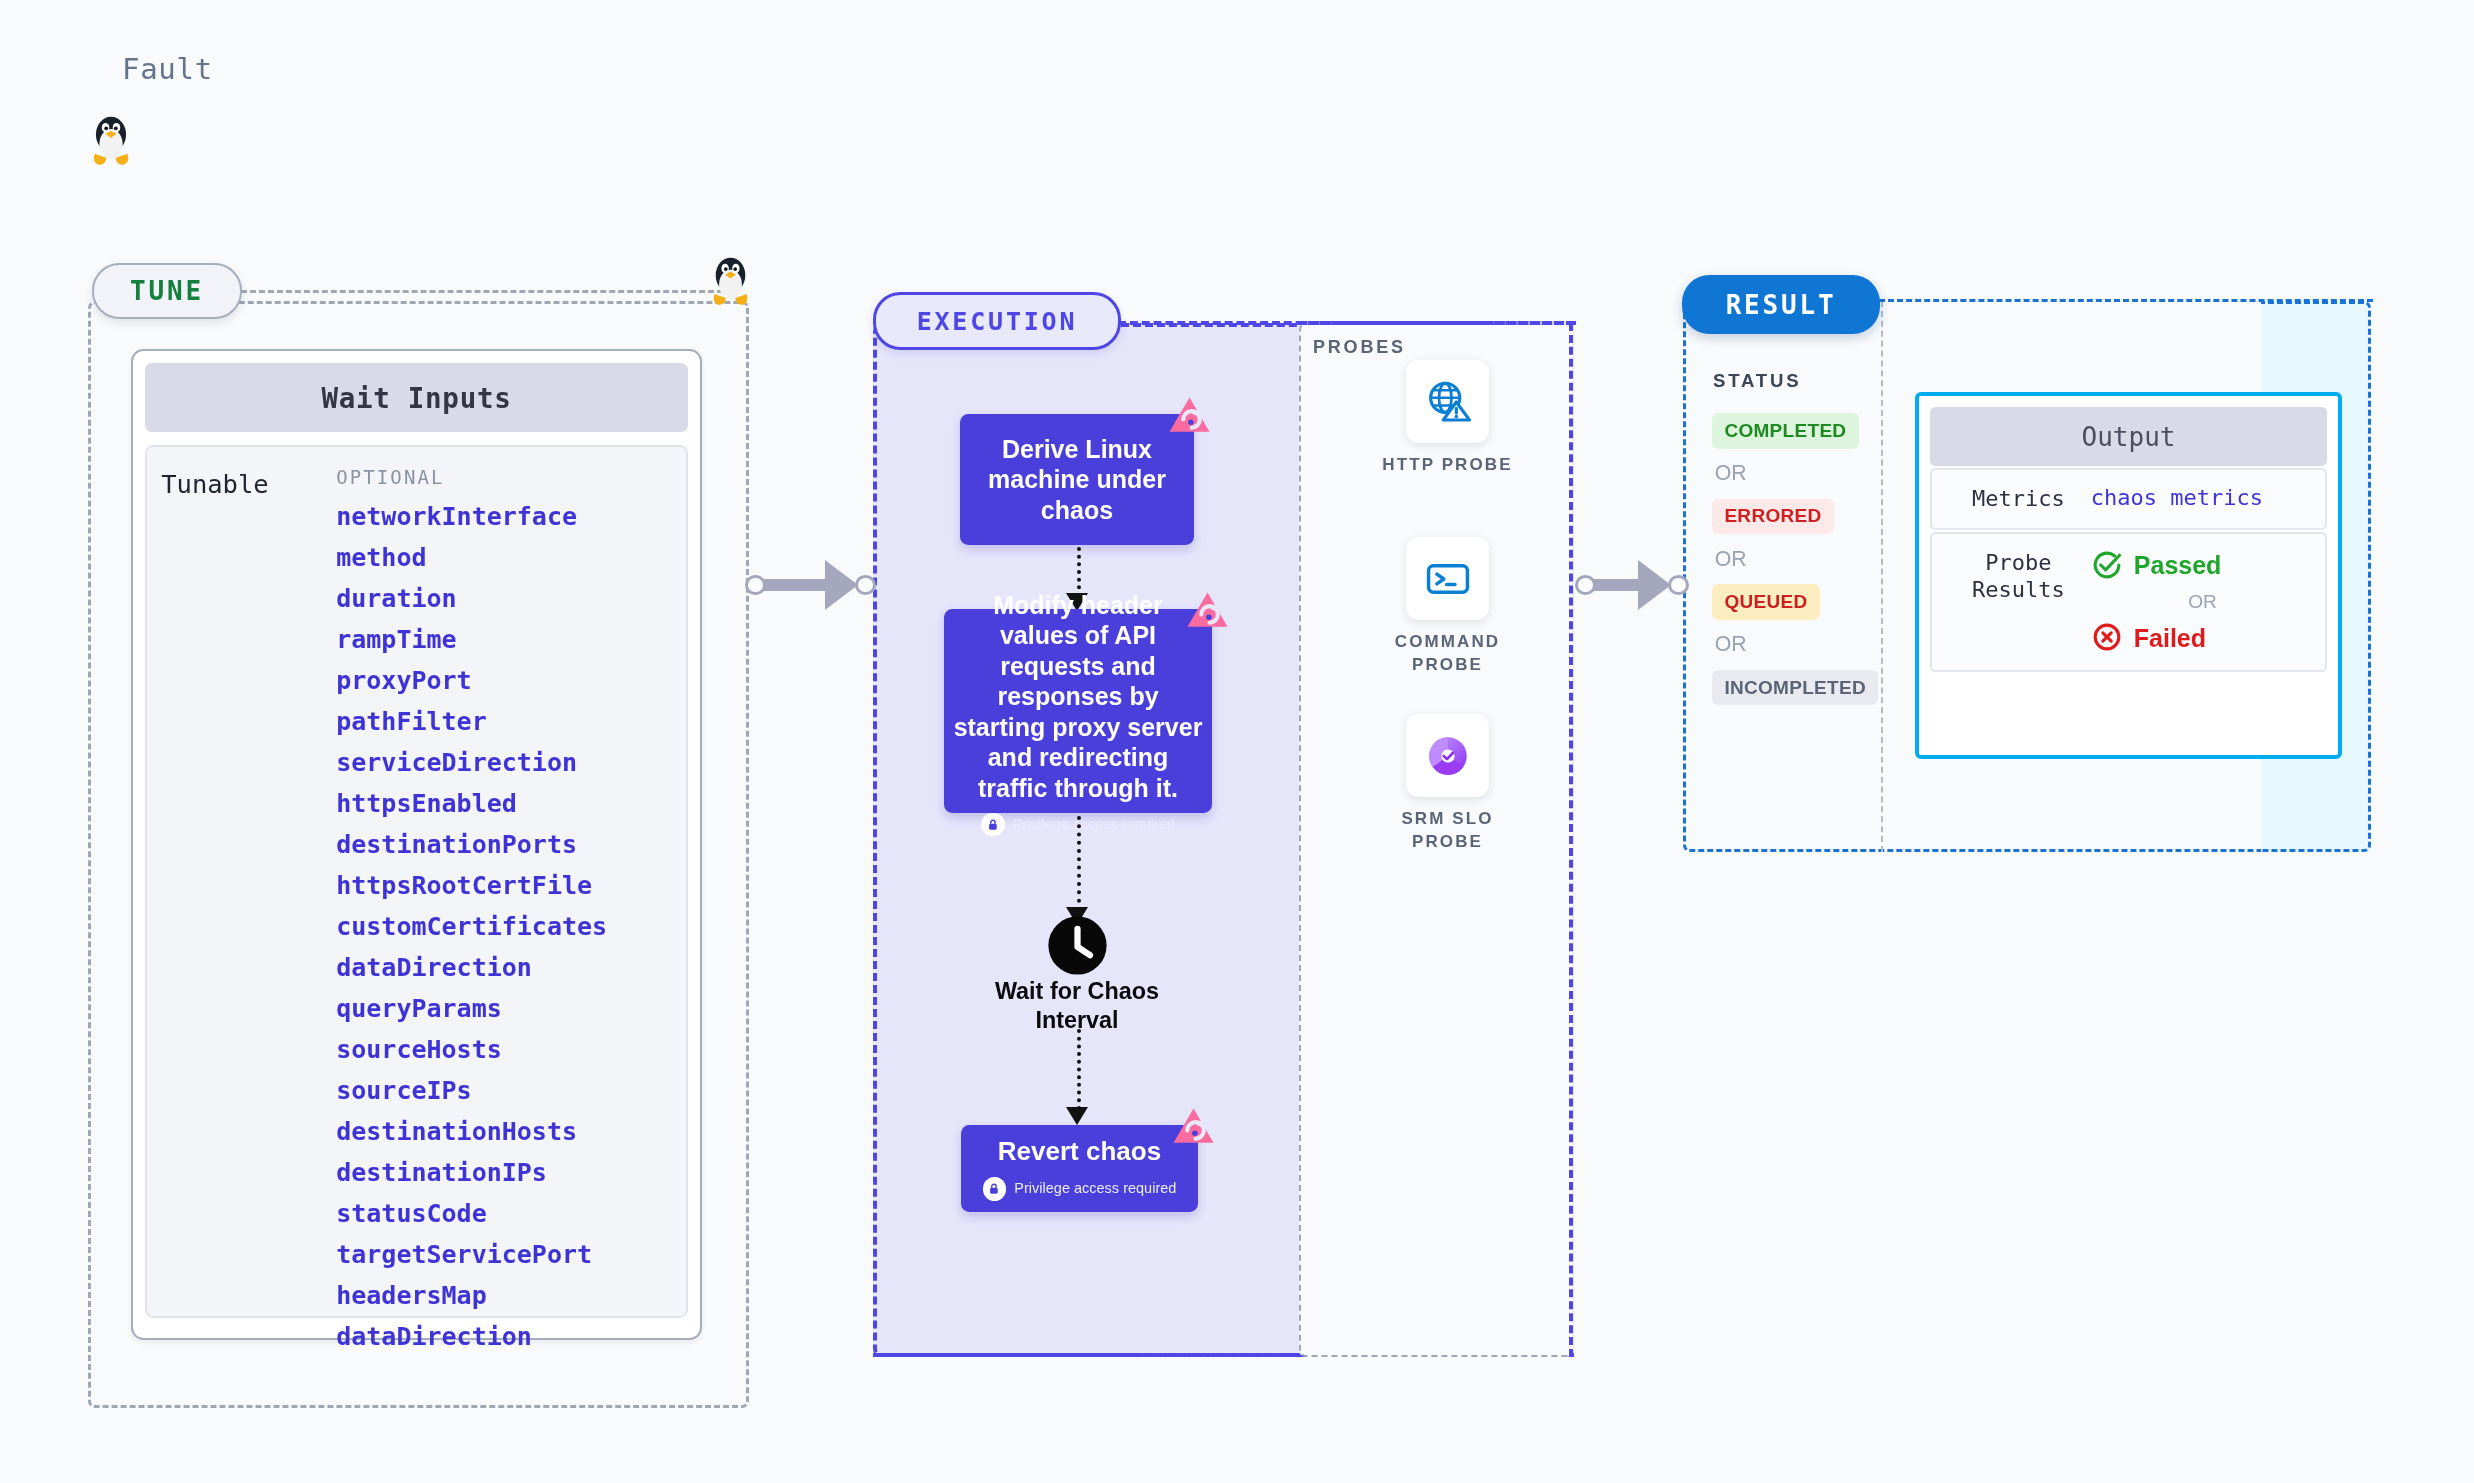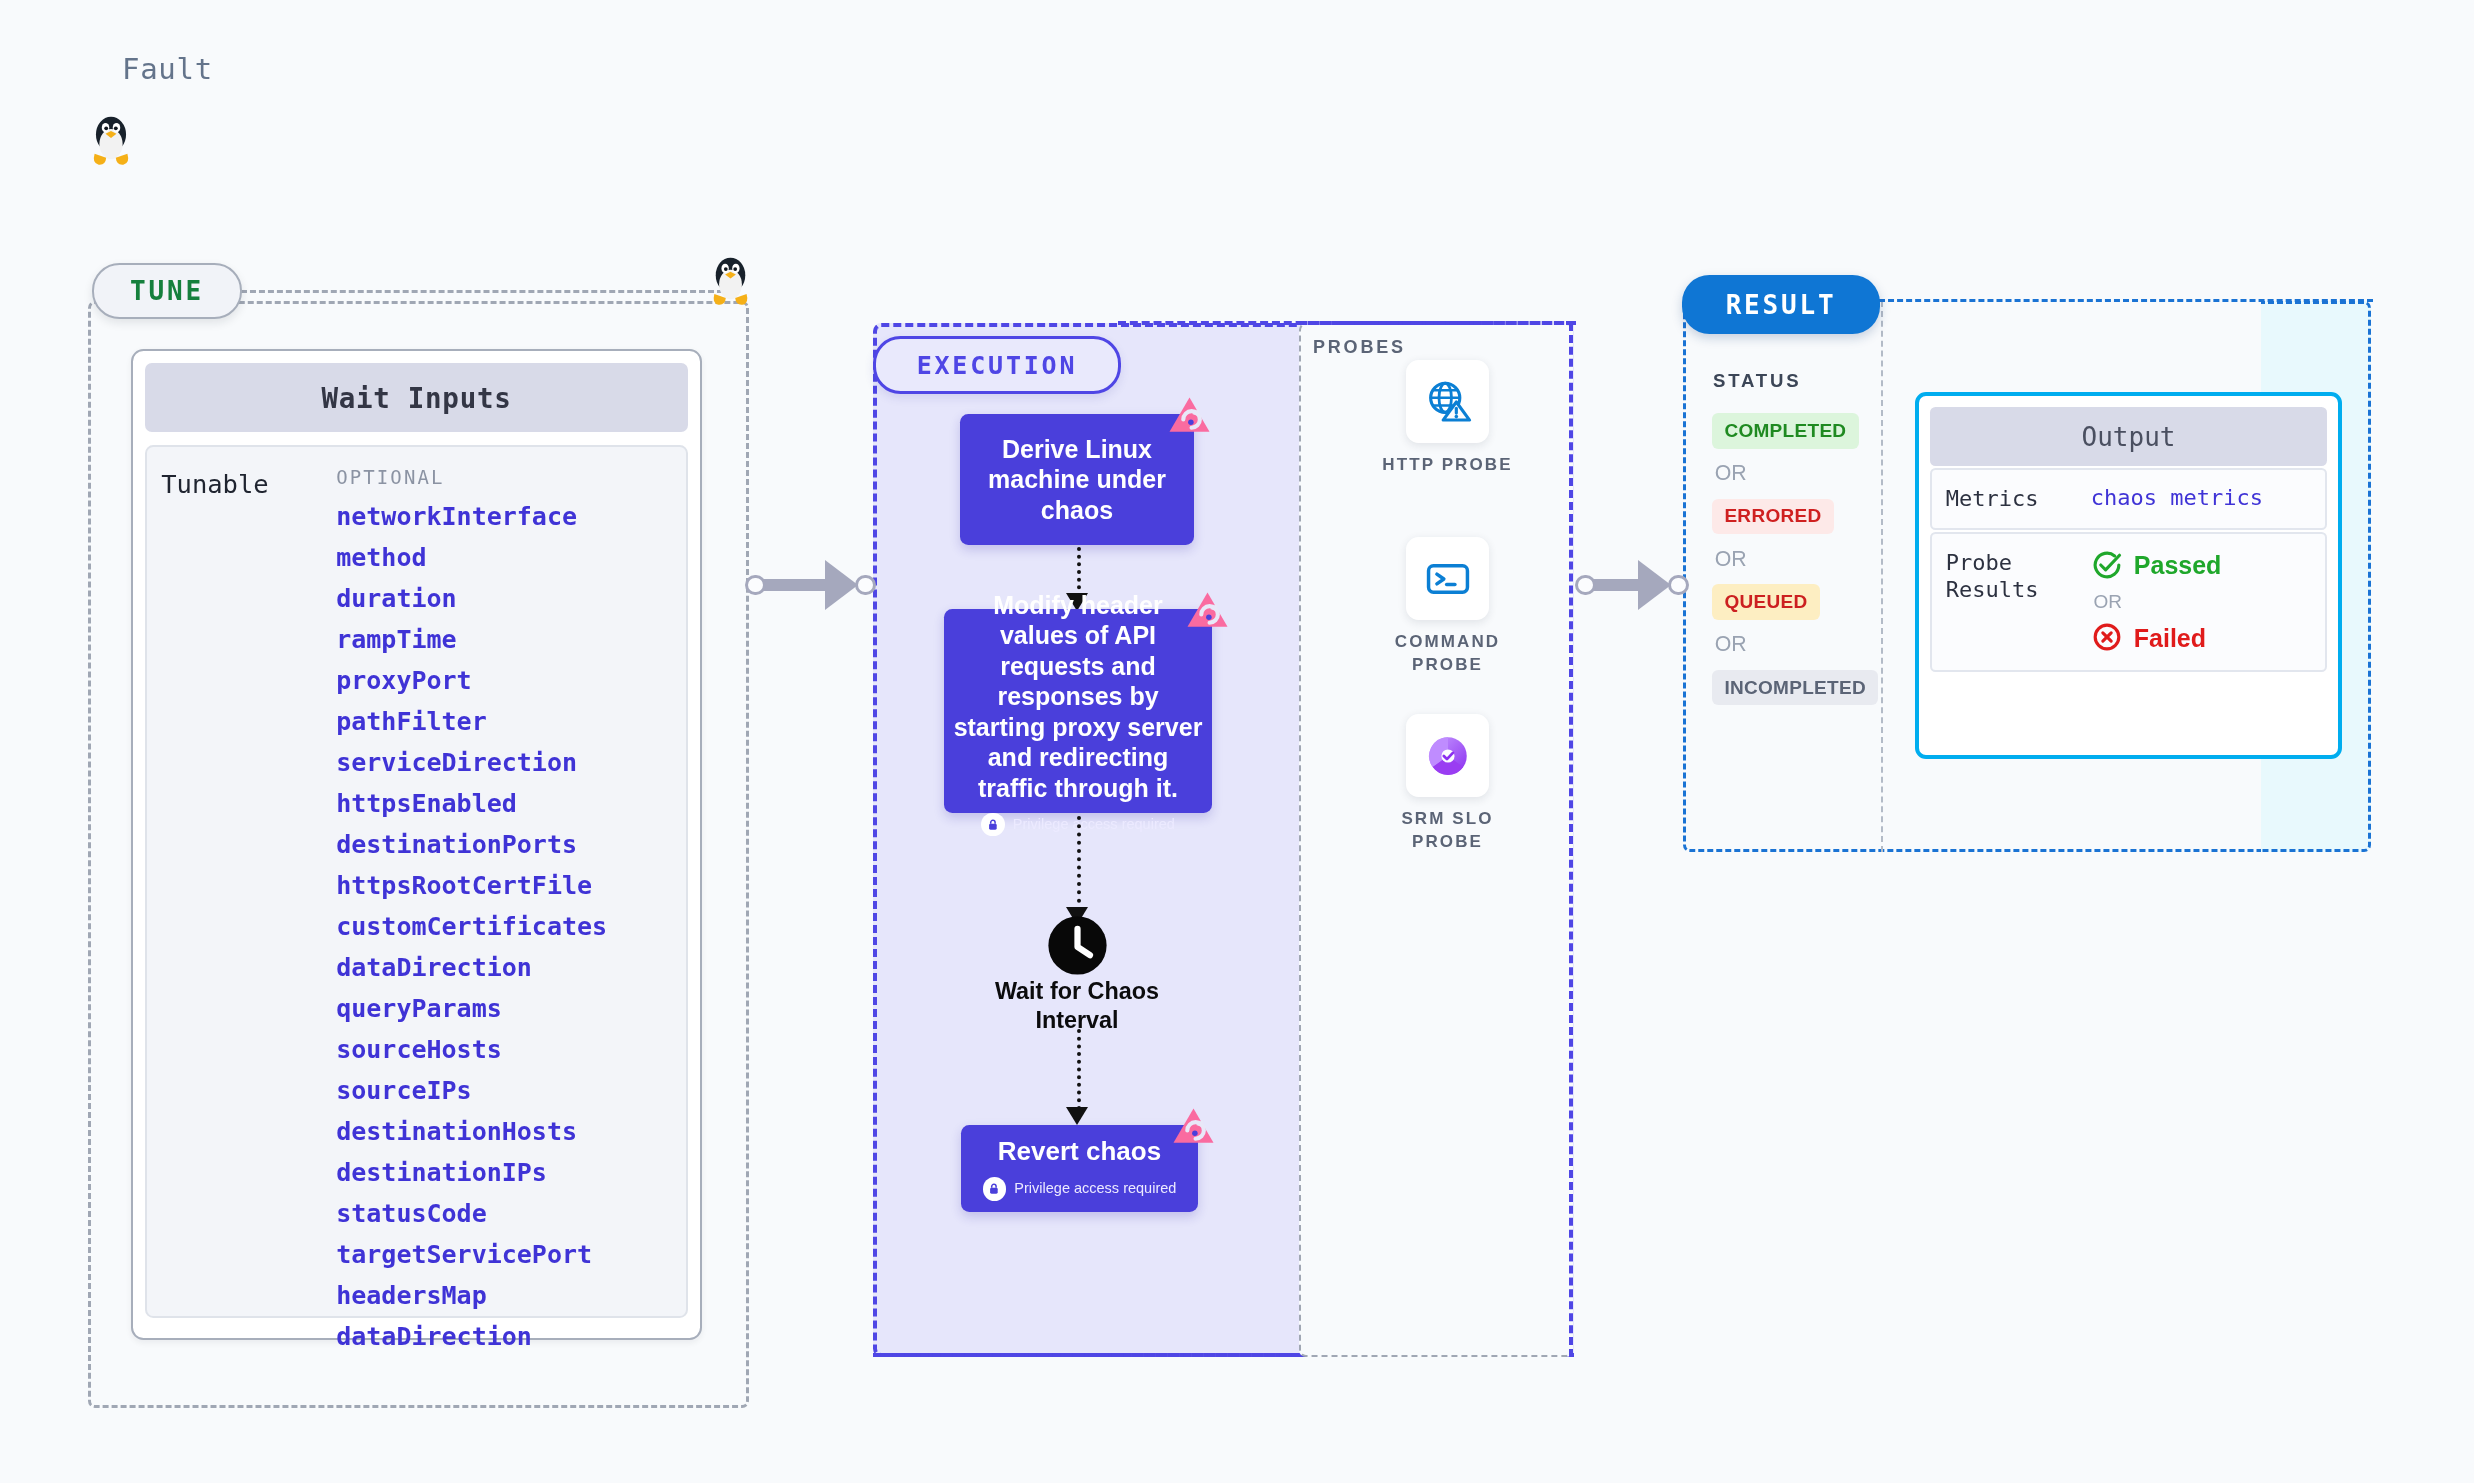--- a/index.html
+++ b/index.html
@@ -96,21 +96,20 @@
     left: 92px; top: 263px; width: 150px; height: 56px;
     background: #f1f3f8; border: 2.8px solid #a7aebb;
     color: #15803d; font-size: 26px;
     box-shadow: 0 4.1px 9.6px rgba(20,25,40,.10);
   }
   .pill-exec {
     left: 873px; top: 292px; width: 248px; height: 58px;
     background: #e9e9fc; border: 3.4px solid #4f46e5;
     color: #4f46e5; font-size: 25px;
     box-shadow: 0 4.1px 9.6px rgba(60,60,160,.13);
-    margin-top: 44px;
   }
   .pill-result {
     left: 1682px; top: 275px; width: 198px; height: 59px;
     background: #0f76d4; border: none;
     color: #ffffff; font-size: 26px;
     box-shadow: 0 4.1px 11px rgba(20,60,120,.22);
   }
 
   
   .tune-dash-line {
@@ -266,22 +265,23 @@
   }
   .badge-completed { background: #dcf5dc; color: #1f8a21; }
   .badge-errored   { background: #fde9e8; color: #cf2020; }
   .badge-queued    { background: #fdeec2; color: #cc2020; }
   .badge-incompleted { background: #e8eaf0; color: #5b6476; }
   .or-text { font-size: 21.3px; color: #9aa3b2; margin: 12.4px 0 12.4px 2.8px; }
 
   
   .output-card {
     position: absolute; left: 1915px; top: 392px; width: 427px; height: 367px;
-    background: #ffffff; border: 4.1px solid #00adef; border-radius: 11px;
+    background: #ffffff; border: 4.1px solid #00adef; border-radius: 6px;
     padding: 11px;
+    text-align: center;
   }
   .output-header {
     height: 59px; background: #d8dae8; border-radius: 5.5px;
     display: flex; align-items: center; justify-content: center;
     font-family: "DejaVu Sans Mono", monospace;
     font-size: 26px; color: #4a4f60;
   }
   .output-row {
     margin-top: 2px; border: 2.1px solid #e2e6ee; border-radius: 5.5px;
     background: #fbfcfe; display: flex; padding: 15px 13.8px;

